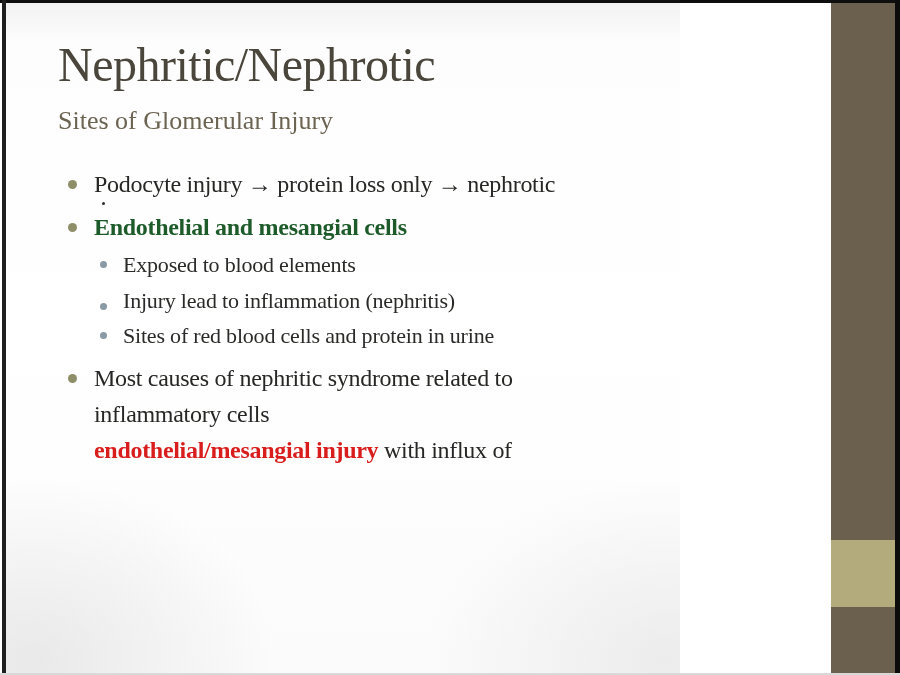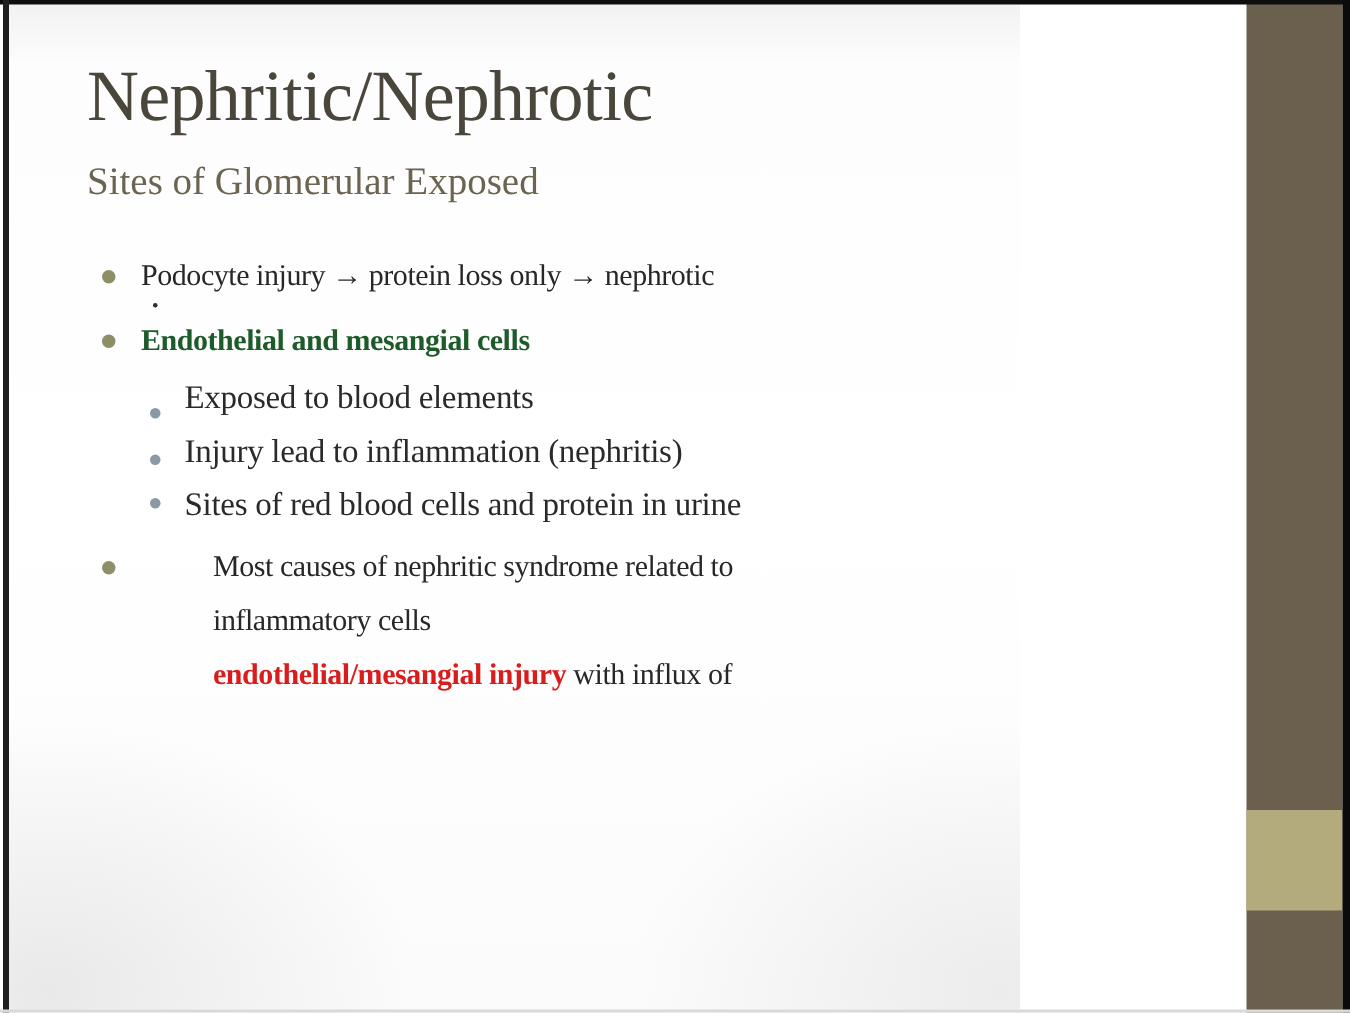--- a/index.html
+++ b/index.html
@@ -82,54 +82,54 @@
     width: 9px; height: 9px;
     margin-top: 14px; margin-right: 17px;
     background: #8e8e68;
   }
   .dot-l2 {
     width: 7px; height: 7px;
     margin-top: 11px; margin-right: 16px;
     background: #8a9aa4;
   }
   .b-text {
-    font-size: 20px; line-height: 36px;
+    font-size: 24px; line-height: 36px;
     letter-spacing: -0.3px;
     color: #272725;
   }
   .b1 { left: 62px; top: 163px; }
   .b2 { left: 62px; top: 206px; font-family: Liberation Serif, serif; }
   .b2 .b-text { font-weight: bold; color: #1e5b2a; }
-  .sub1 { left: 94px; top: 247px; align-items: flex-end; }
+  .sub1 { left: 94px; top: 247px; }
   .sub2 { left: 94px; top: 283px; align-items: center; }
   .sub3 { left: 94px; top: 318px; }
   .sub-text {
     font-size: 22px; line-height: 29px;
     letter-spacing: -0.2px;
     color: #2a2a28;
   }
   .b3 { left: 62px; top: 357px; }
-  .b3 .b-text { line-height: 36px; margin-left: 48px; }
+  .b3 .b-text { line-height: 36px; }
   .b3-line { display: block; }
   .red-bold { font-weight: bold; color: #d91c1c; }
   .stray-dot {
     position: absolute; left: 96px; top: 199px;
     width: 3px; height: 3px; border-radius: 50%;
     background: #2d2d2d;
   }
 </style>
 </head>
 <body>
 
 <div class="stage">
 
   <div class="slide">
 
     <h1 class="title">Nephritic/Nephrotic</h1>
-    <h2 class="subtitle">Sites of Glomerular Exposed</h2>
+    <h2 class="subtitle">Sites of Glomerular Injury</h2>
 
     <div class="bullet-row b1">
       <span class="dot dot-l1"></span>
       <span class="b-text"><span>Podocyte injury </span><span>→</span><span> protein loss only </span><span>→</span><span> nephrotic</span></span>
     </div>
 
     <div class="stray-dot"></div>
 
     <div class="bullet-row b2">
       <span class="dot dot-l1"></span>

